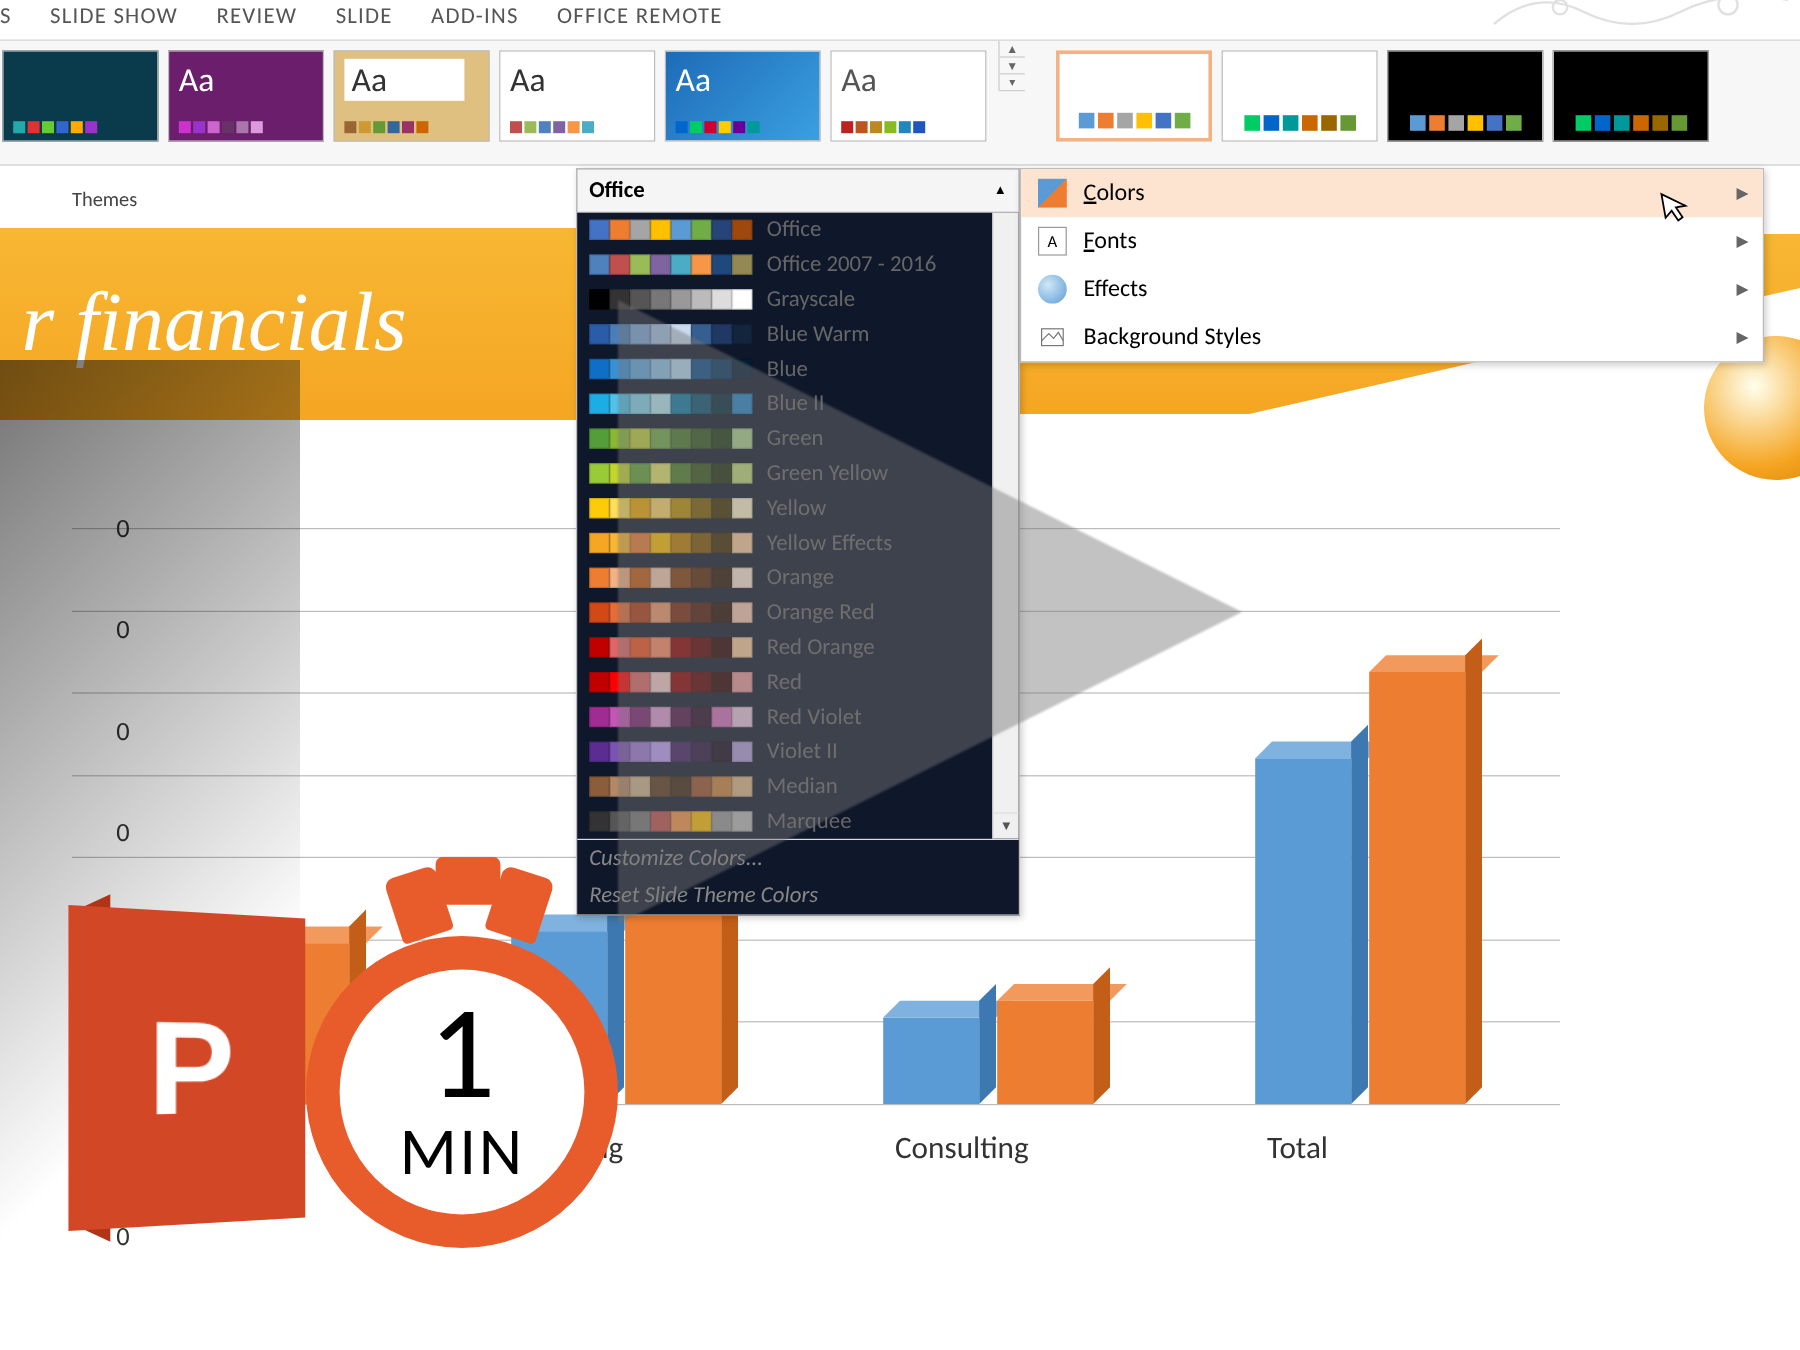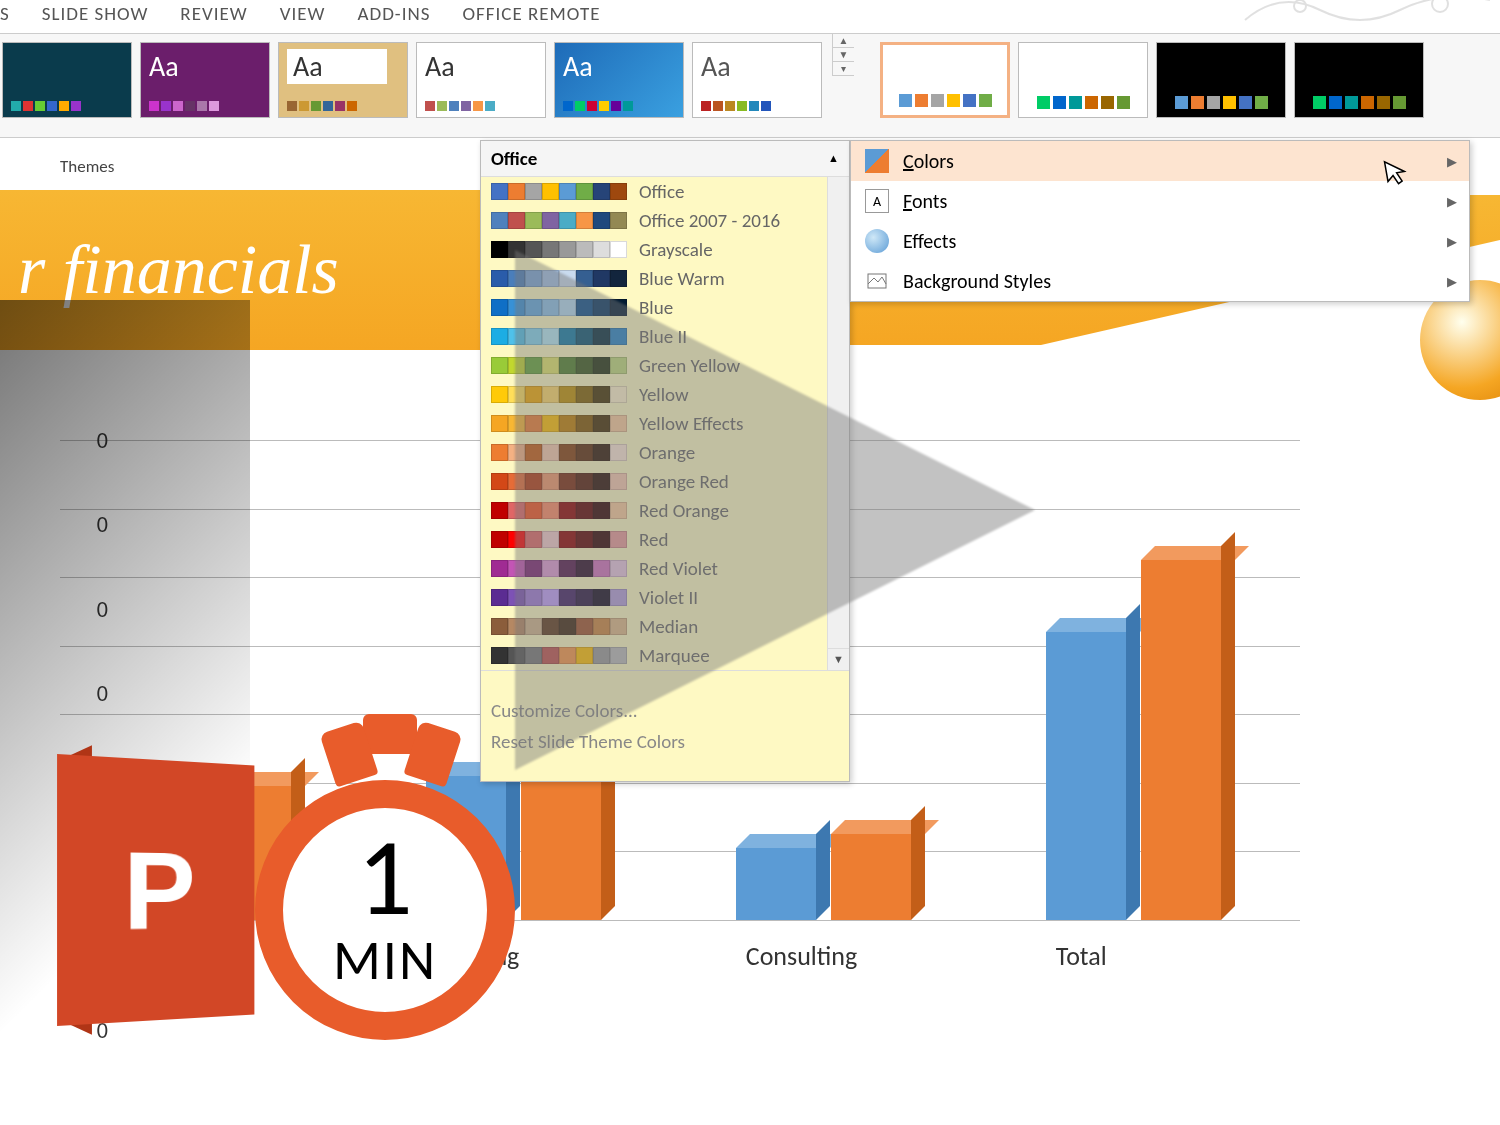--- a/index.html
+++ b/index.html
@@ -35,28 +35,28 @@
   .bars { position:absolute; left:0; bottom:0; width:100%; height:100%; }
   .bar { position:absolute; bottom:0; width:80px; }
   .bar .front { position:absolute; inset:0; }
   .bar .top { position:absolute; left:0; right:-14px; top:-14px; height:14px; transform:skewX(-45deg); transform-origin:bottom left; }
   .bar .side { position:absolute; right:-14px; top:-14px; bottom:0; width:14px; transform:skewY(-45deg); transform-origin:top left;}
   .blue .front { background:#5b9bd5; } .blue .top{background:#7fb2df;} .blue .side{background:#3d78b0;}
   .orange .front { background:#ed7d31; } .orange .top{background:#f29a5e;} .orange .side{background:#c35e18;}
   .x-label { position:absolute; top:500px; font-size:26px; color:#333; }
 
   
-  .colors-dropdown { position:absolute; left:480px; top:140px; width:370px; background:#fef9c3; border:1px solid #bbb; box-shadow:2px 2px 6px rgba(0,0,0,0.2); z-index:40; font-size:19px; }
+  .colors-dropdown { position:absolute; left:480px; top:140px; width:370px; background:#0f172a; border:1px solid #bbb; box-shadow:2px 2px 6px rgba(0,0,0,0.2); z-index:40; font-size:19px; }
   .colors-dropdown .hdr { padding:6px 10px; font-weight:600; background:#f5f5f5; border-bottom:1px solid #ddd; display:flex; justify-content:space-between; align-items:center;}
   .scheme-list { max-height:640px; overflow:hidden; position:relative;}
   .scheme { display:flex; align-items:center; gap:12px; padding:3px 10px; }
   .scheme .sw-strip { display:flex; }
   .scheme .sw-strip .sw { width:17px; height:17px; border:1px solid rgba(0,0,0,0.15); }
   .scheme .name { color:#666; }
-  .dropdown-footer { border-top:1px solid #ddd; padding:24px 10px; color:#888; }
+  .dropdown-footer { border-top:1px solid #ddd; padding:0 10px; color:#888;font-style:italic; }
   .dropdown-footer div { padding:4px 0;}
   .scroll-thumb { position:absolute; right:0; top:0; bottom:0; width:22px; background:#f0f0f0; border-left:1px solid #ddd;}
   .scroll-thumb .arrow { height:22px; display:flex; align-items:center; justify-content:center; font-size:11px; color:#555; border-bottom:1px solid #ddd;}
   .scroll-thumb .arrow.bot { position:absolute; bottom:0; left:0; right:0; border-top:1px solid #ddd; border-bottom:none;}
 
   
   .variants-menu { position:absolute; left:850px; top:140px; width:620px; background:#fff; border:1px solid #bbb; box-shadow:2px 2px 6px rgba(0,0,0,0.2); z-index:45; font-size:20px;}
   .vm-item { display:flex; align-items:center; gap:14px; padding:8px 14px; position:relative;}
   .vm-item.sel { background:#fde4d0; }
   .vm-item .chev { position:absolute; right:12px; font-size:13px; color:#666;}
@@ -85,21 +85,21 @@
   .cursor { position:absolute; left:1385px; top:158px; z-index:70; font-size:22px; transform:rotate(-10deg); color:#000;}
   .deco-swirl { position:absolute; right:0; top:-10px; width:260px; height:36px; opacity:0.25; }
 </style>
 </head>
 <body>
 
 <div class="ribbon-tabs">
   <span>S</span>
   <span>SLIDE SHOW</span>
   <span>REVIEW</span>
-  <span>VIEW</span>
+  <span>SLIDE</span>
   <span>ADD-INS</span>
   <span>OFFICE REMOTE</span>
 </div>
 
 <svg class="deco-swirl" viewBox="0 0 260 36">
   <path d="M5 30 Q40 0 80 20 T160 20 T250 10" fill="none" stroke="#888" stroke-width="2"></path>
   <circle cx="60" cy="16" r="6" fill="none" stroke="#888" stroke-width="2"></circle>
   <circle cx="200" cy="14" r="8" fill="none" stroke="#888" stroke-width="2"></circle>
 </svg>
 
@@ -376,20 +376,33 @@
           <span class="sw" style="background: rgb(181, 233, 246);"></span>
           <span class="sw" style="background: rgb(14, 123, 166);"></span>
           <span class="sw" style="background: rgb(9, 83, 113);"></span>
           <span class="sw" style="background: rgb(5, 44, 60);"></span>
           <span class="sw" style="background: rgb(38, 131, 198);"></span>
         </div>
         <span class="name">Blue II</span>
       </div>
       <div class="scheme">
         <div class="sw-strip">
+          <span class="sw" style="background: rgb(84, 158, 57);"></span>
+          <span class="sw" style="background: rgb(138, 184, 51);"></span>
+          <span class="sw" style="background: rgb(192, 207, 58);"></span>
+          <span class="sw" style="background: rgb(112, 173, 71);"></span>
+          <span class="sw" style="background: rgb(74, 122, 44);"></span>
+          <span class="sw" style="background: rgb(51, 90, 32);"></span>
+          <span class="sw" style="background: rgb(30, 59, 20);"></span>
+          <span class="sw" style="background: rgb(169, 209, 142);"></span>
+        </div>
+        <span class="name">Green</span>
+      </div>
+      <div class="scheme">
+        <div class="sw-strip">
           <span class="sw" style="background: rgb(153, 203, 56);"></span>
           <span class="sw" style="background: rgb(193, 215, 46);"></span>
           <span class="sw" style="background: rgb(99, 165, 55);"></span>
           <span class="sw" style="background: rgb(226, 232, 104);"></span>
           <span class="sw" style="background: rgb(78, 128, 40);"></span>
           <span class="sw" style="background: rgb(55, 87, 27);"></span>
           <span class="sw" style="background: rgb(32, 49, 15);"></span>
           <span class="sw" style="background: rgb(191, 218, 122);"></span>
         </div>
         <span class="name">Green Yellow</span>

